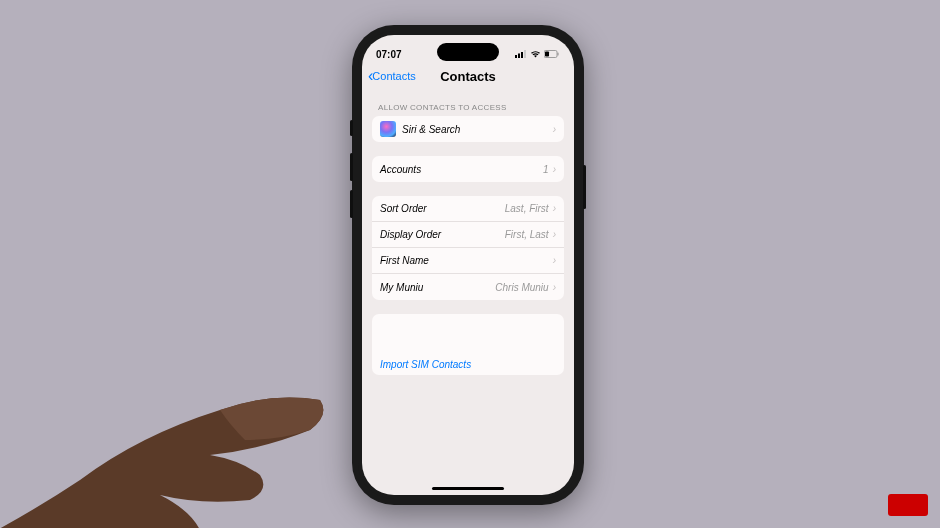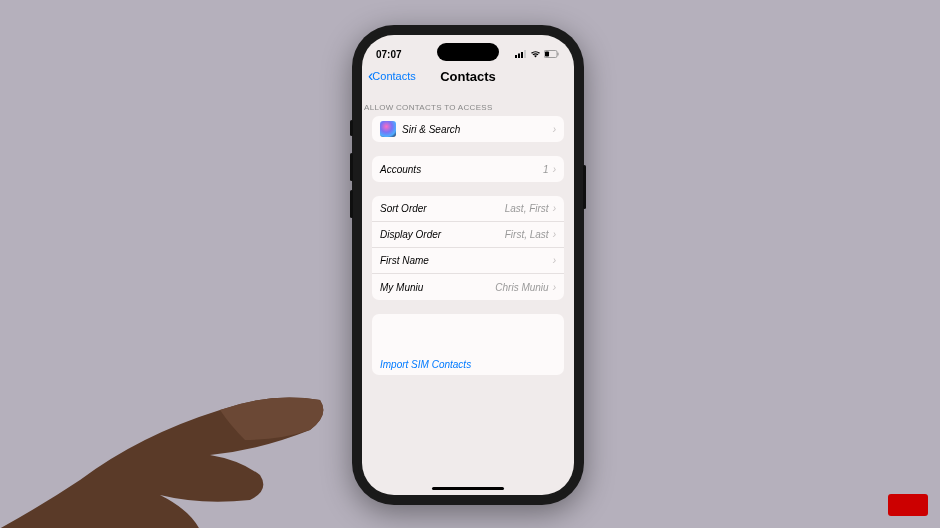--- a/index.html
+++ b/index.html
@@ -88,21 +88,21 @@
       position: absolute;
       left: 50%;
       transform: translateX(-50%);
       font-size: 13px;
       font-weight: 600;
       color: #000;
     }
     .section-header {
       font-size: 8px;
       color: #888;
-      padding: 12px 2px 4px;
+      padding: 12px 16px 4px;
       text-transform: uppercase;
       letter-spacing: 0.3px;
     }
     .cell-group {
       background: #fdfafa;
       margin: 0 10px 14px;
       border-radius: 7px;
       overflow: hidden;
       font-style: italic;
     }

